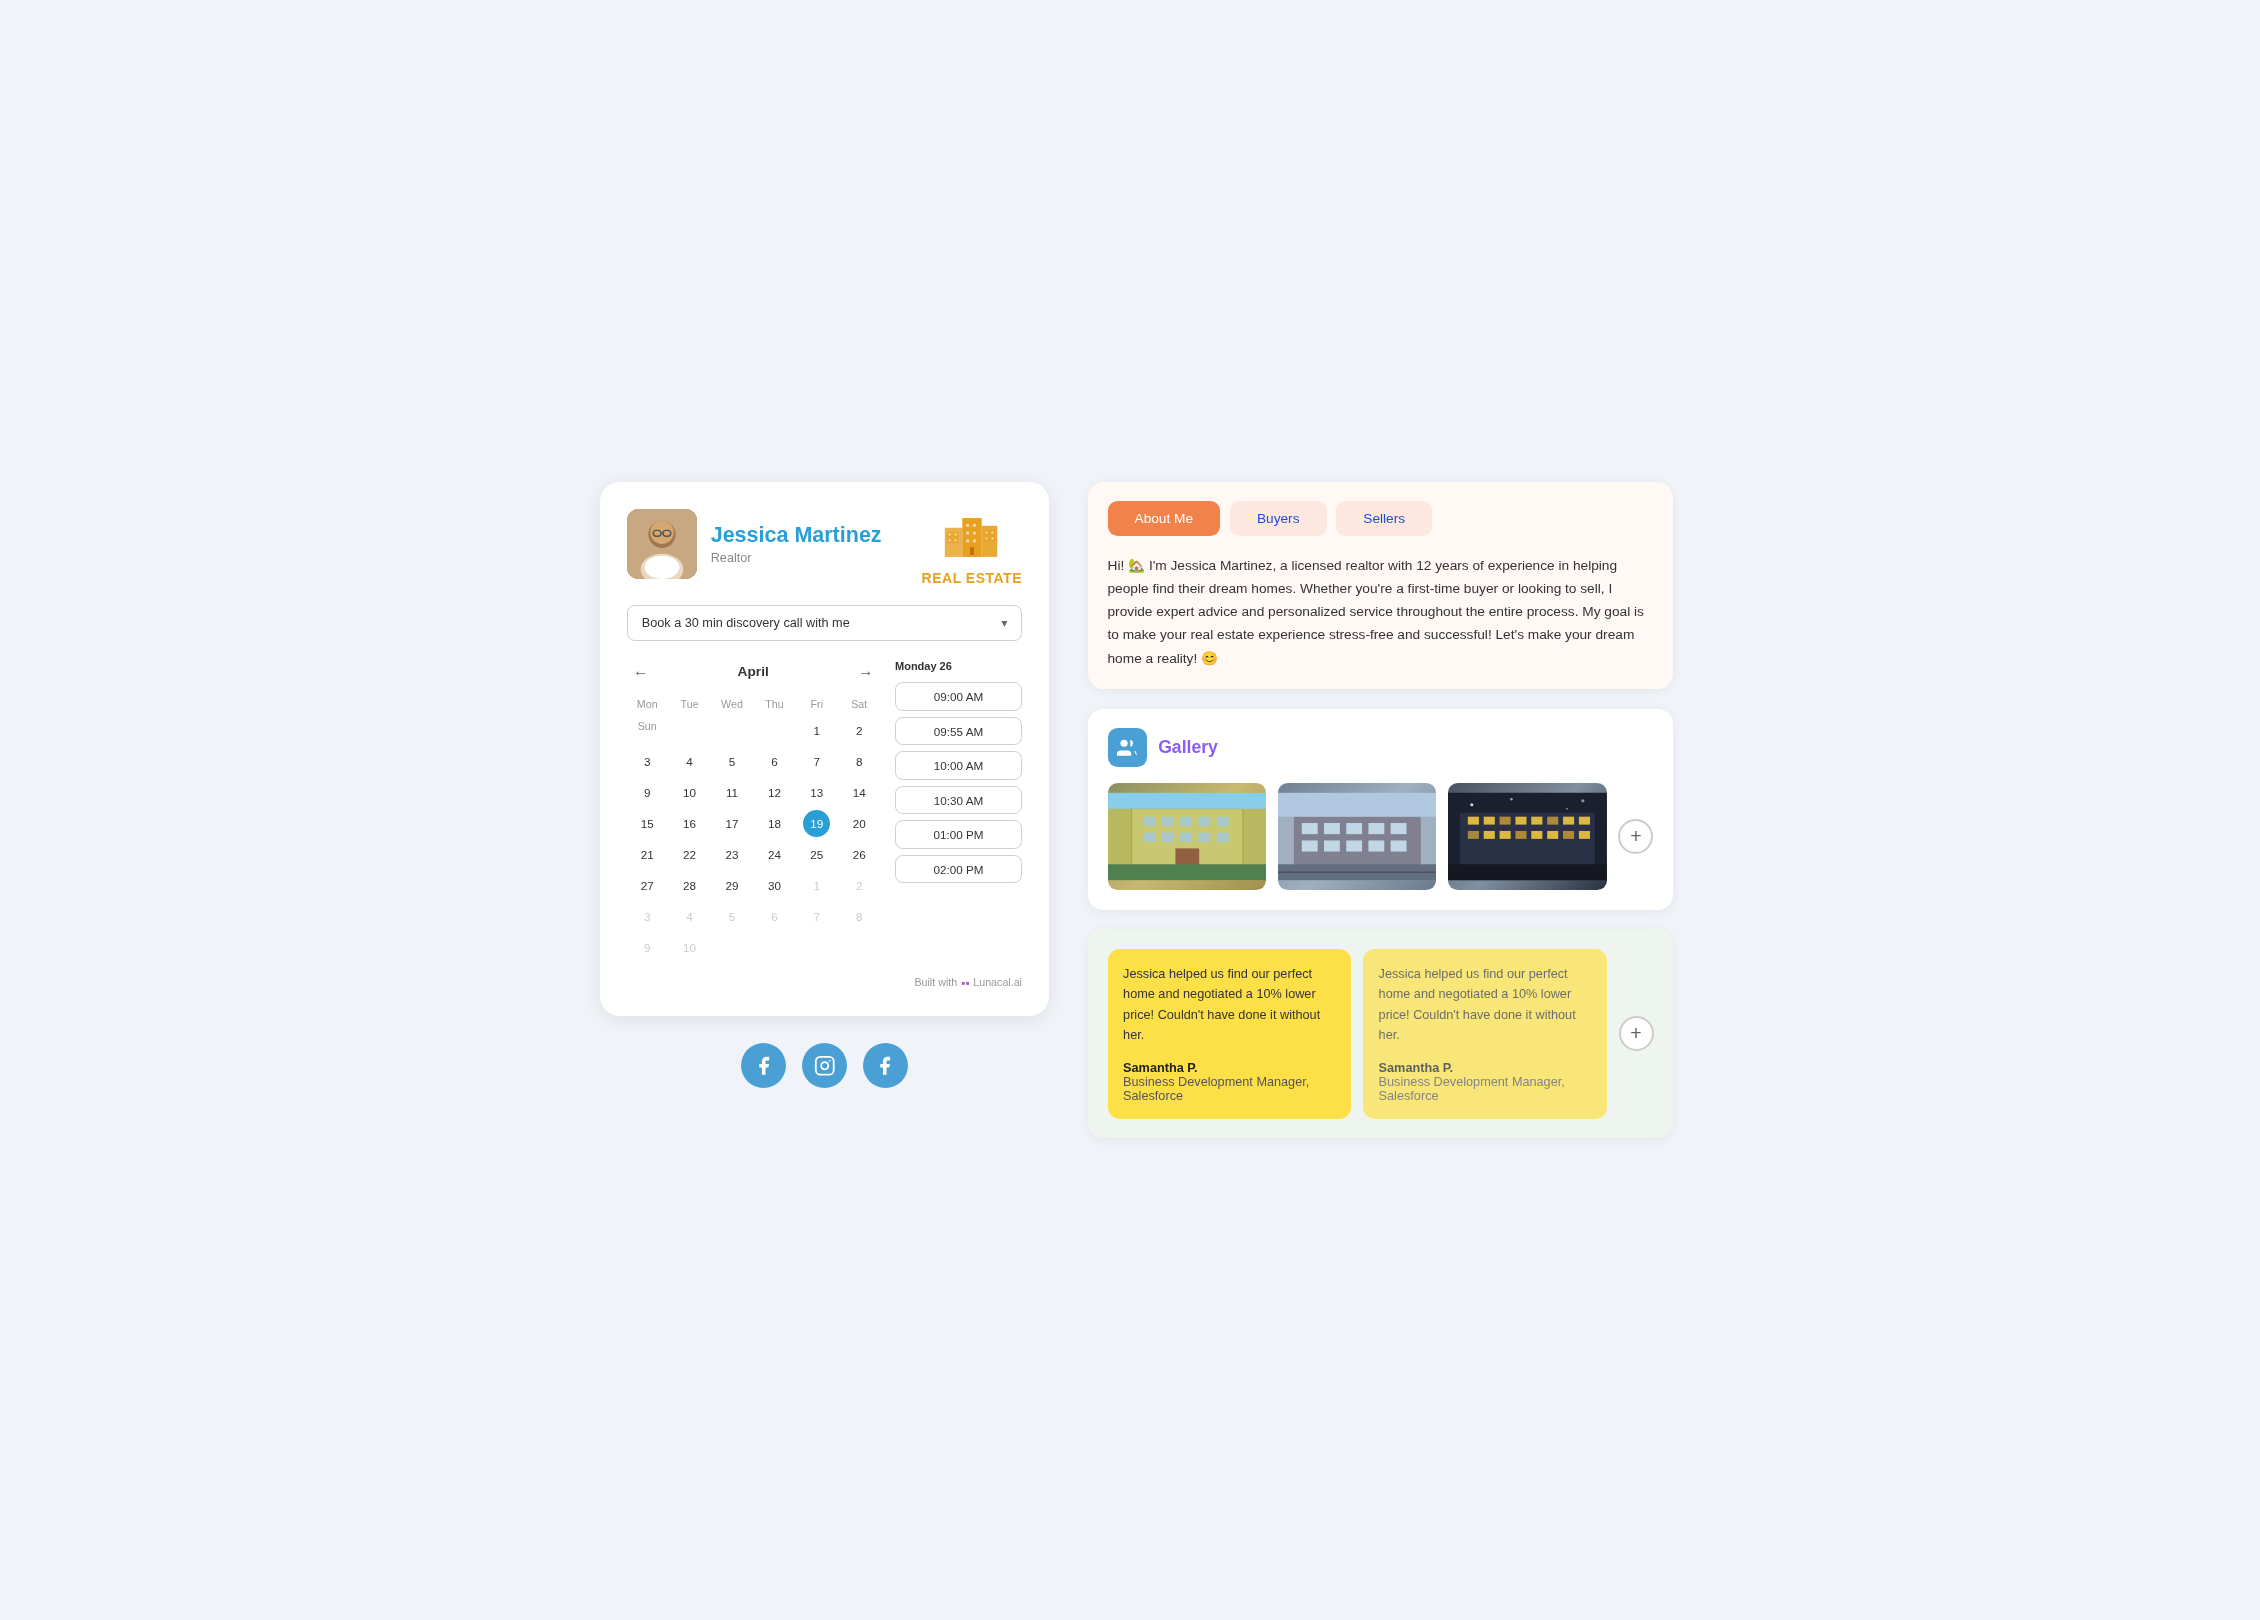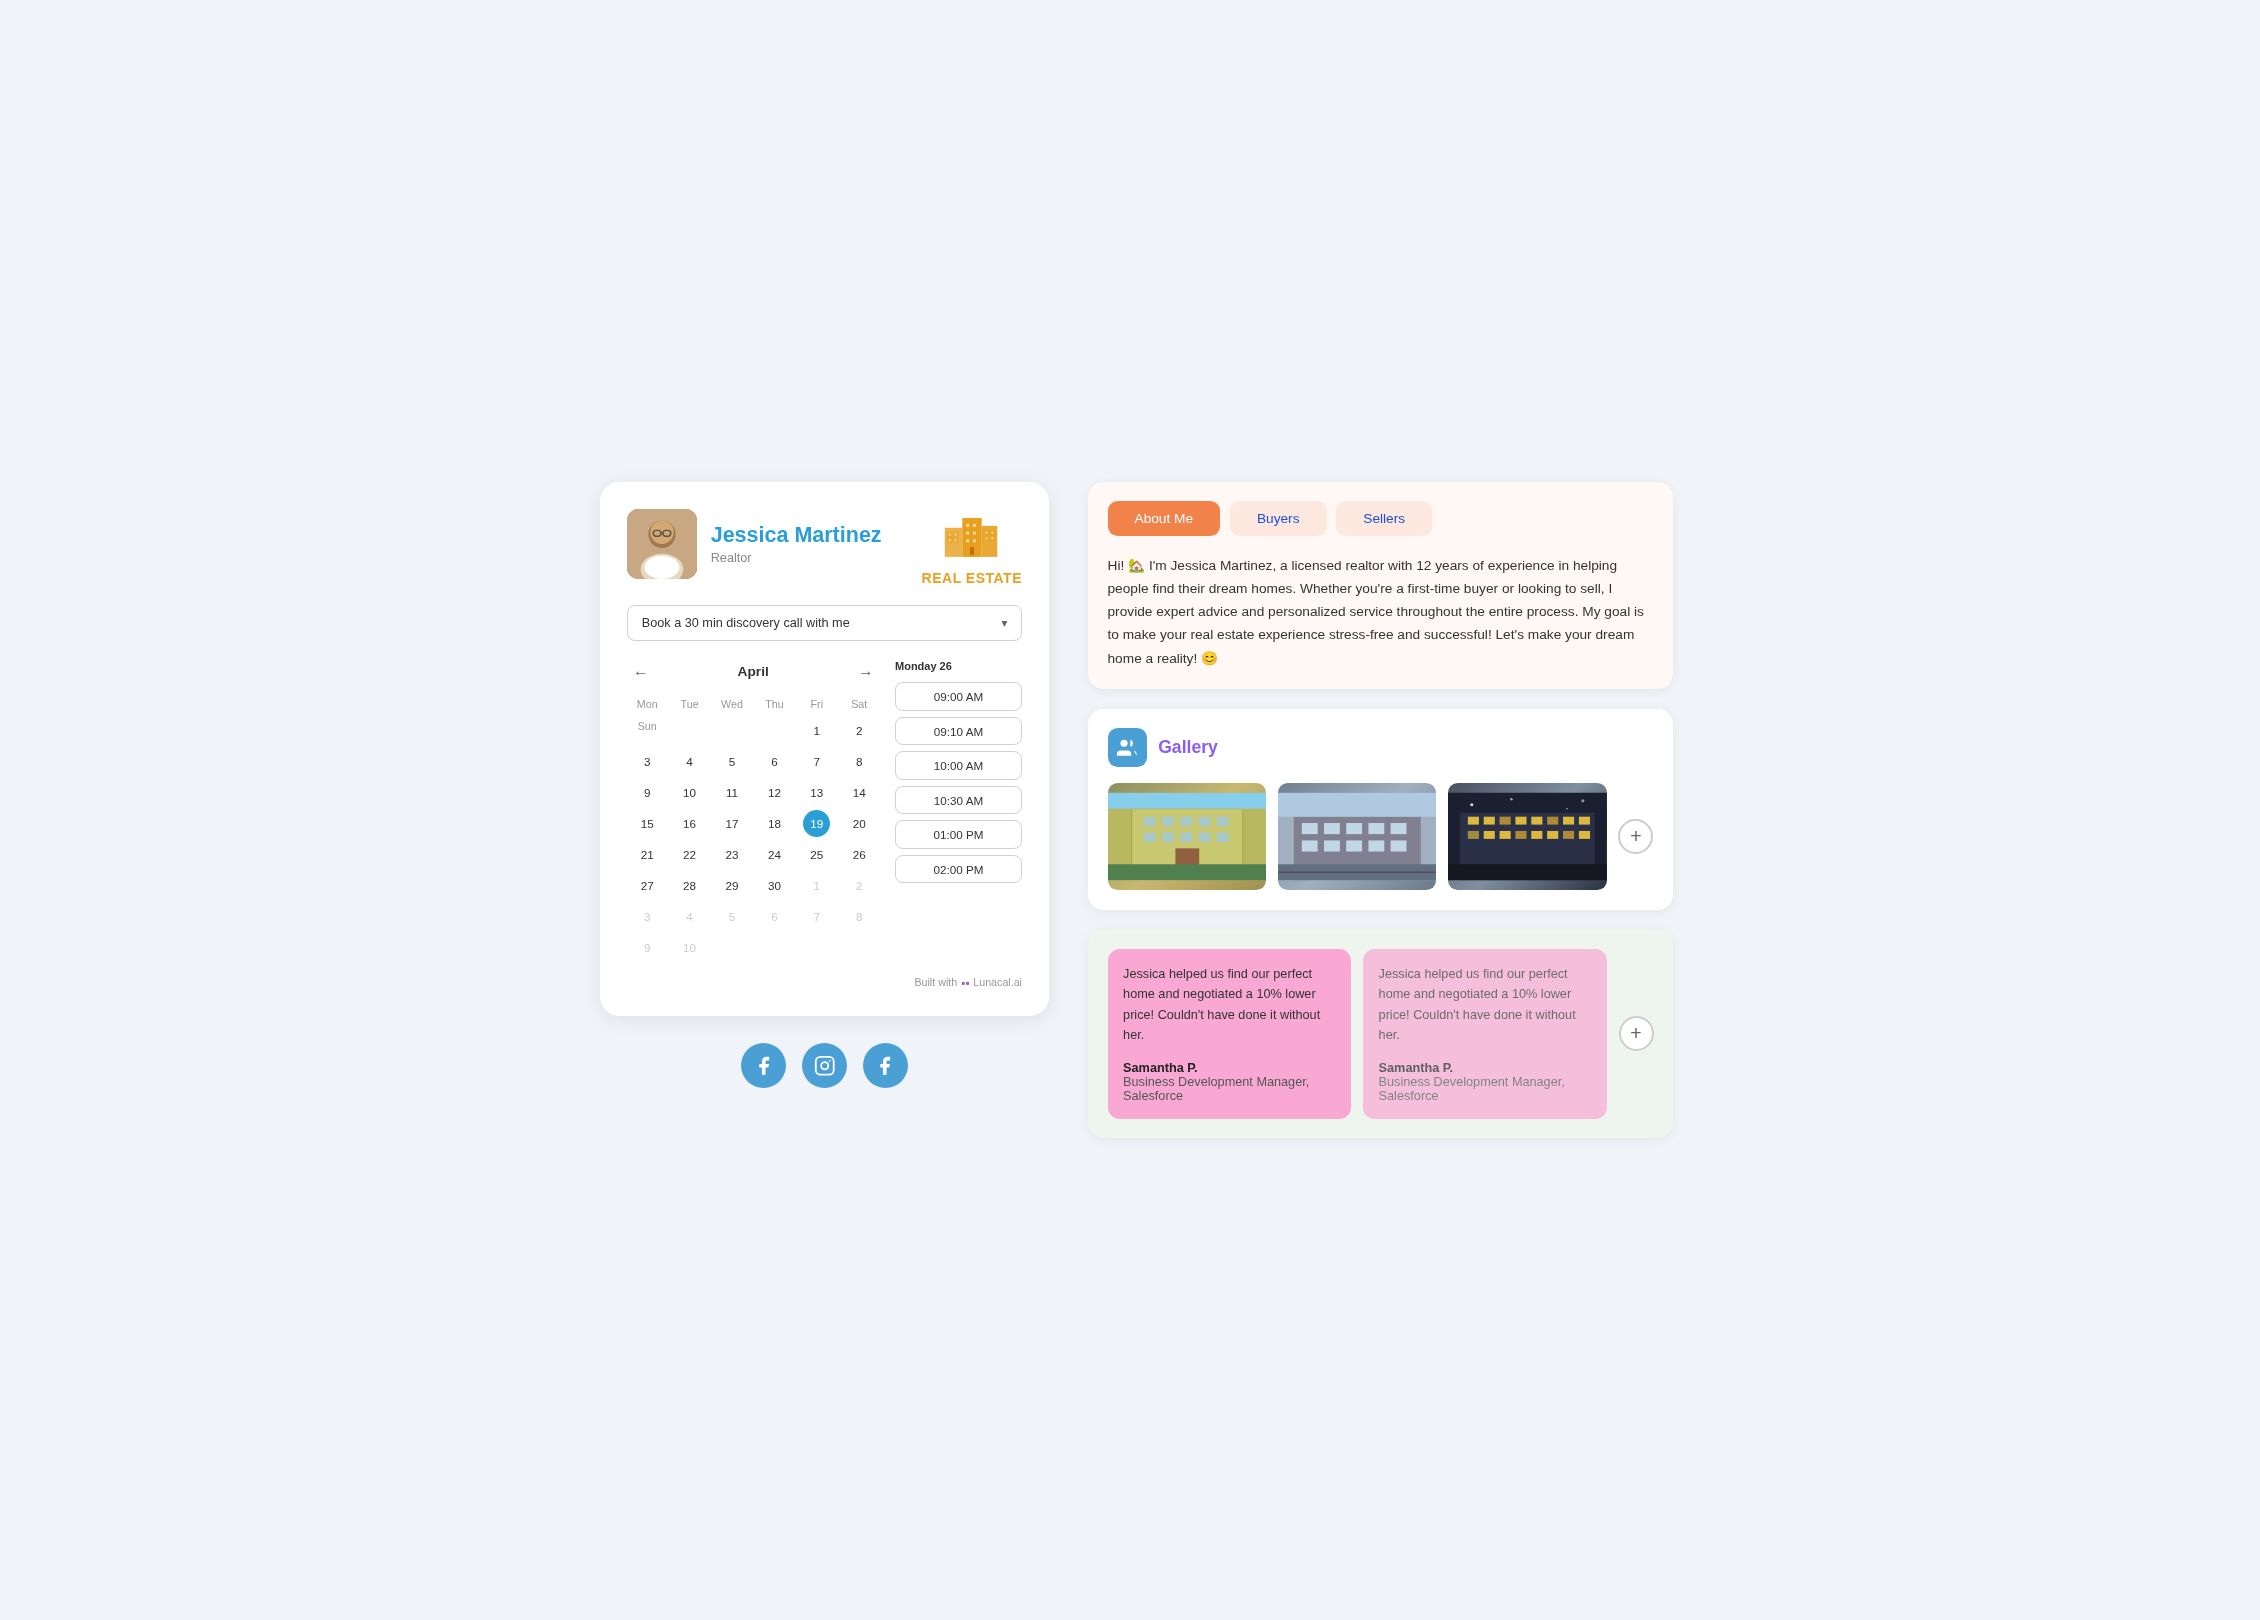--- a/index.html
+++ b/index.html
@@ -324,21 +324,21 @@
       padding: 19.5px;
       box-shadow: 0 2px 11.7px rgba(0,0,0,0.06);
     }
     .testimonials-row {
       display: flex;
       gap: 11.7px;
       align-items: center;
     }
     .testimonial-item {
       flex: 1;
-      background: #f9a8d4;
+      background: #fde047;
       border-radius: 11.7px;
       padding: 15.6px;
     }
     .testimonial-text {
       font-size: 12.7px;
       color: #333;
       font-weight: 500;
       line-height: 1.6;
       margin-bottom: 15.6px;
     }
@@ -486,21 +486,21 @@
             <div class="cal-day other-month">8</div>
             <div class="cal-day other-month">9</div>
 
             <div class="cal-day other-month">10</div>
           </div>
         </div>
 
         <div class="timeslots-section">
           <div class="timeslot-day-label">Monday 26</div>
           <button class="timeslot-btn">09:00 AM</button>
-          <button class="timeslot-btn">09:10 AM</button>
+          <button class="timeslot-btn">09:55 AM</button>
           <button class="timeslot-btn">10:00 AM</button>
           <button class="timeslot-btn">10:30 AM</button>
           <button class="timeslot-btn">01:00 PM</button>
           <button class="timeslot-btn">02:00 PM</button>
         </div>
       </div>
 
       <div class="built-with">
         <span>Built with</span>
         <span style="color:#a060c0; font-size:11.7px;">▪▪</span>

